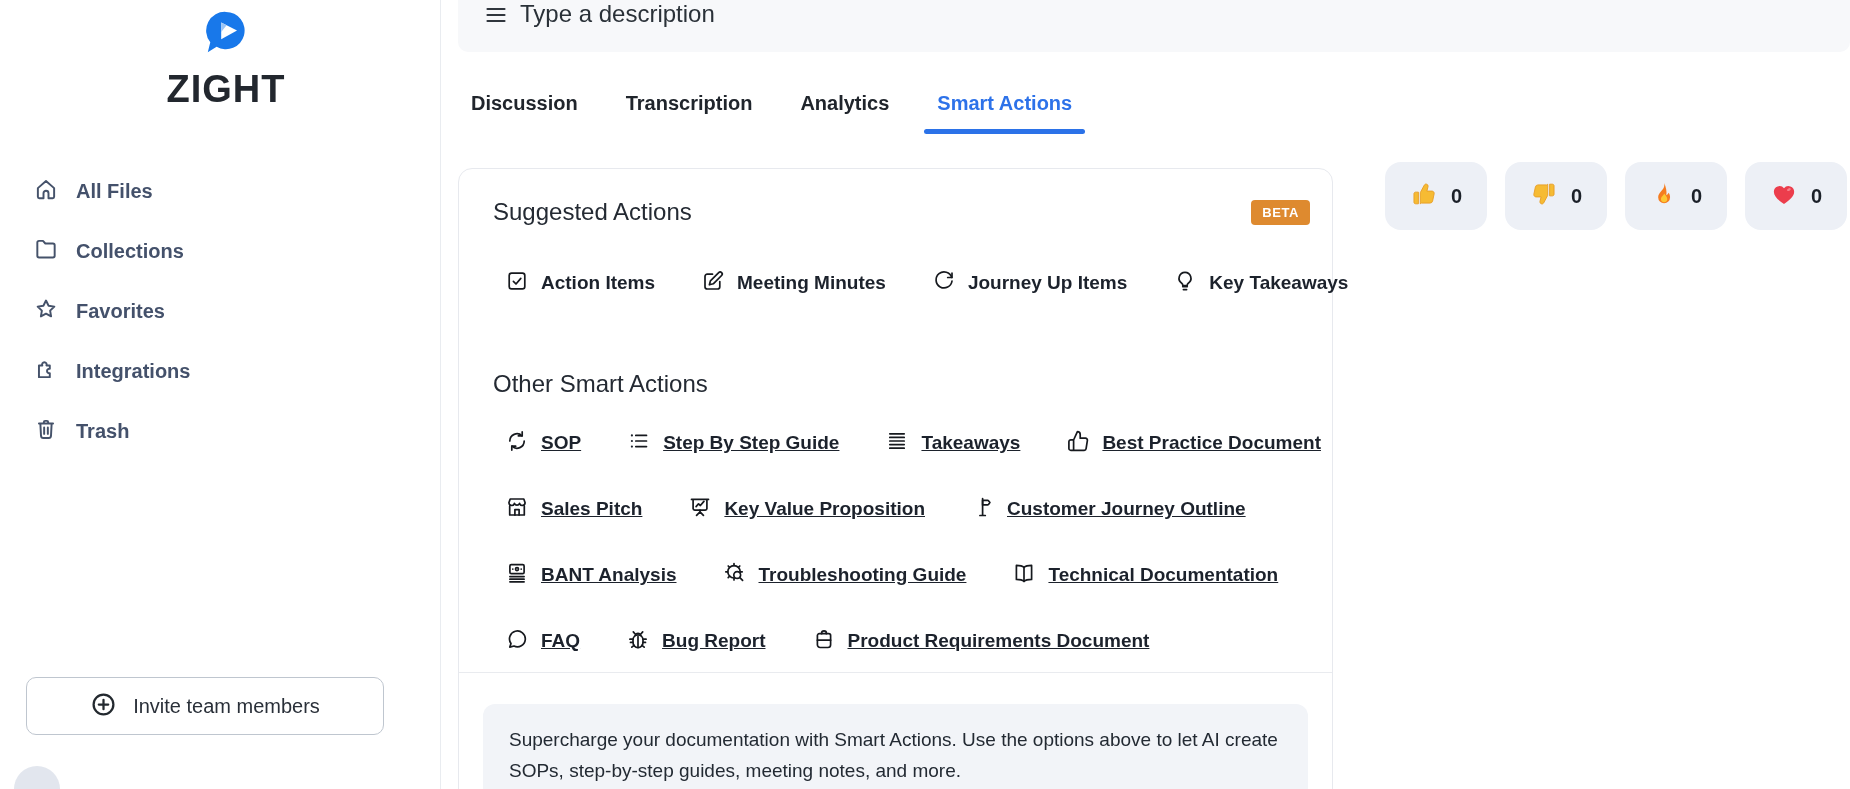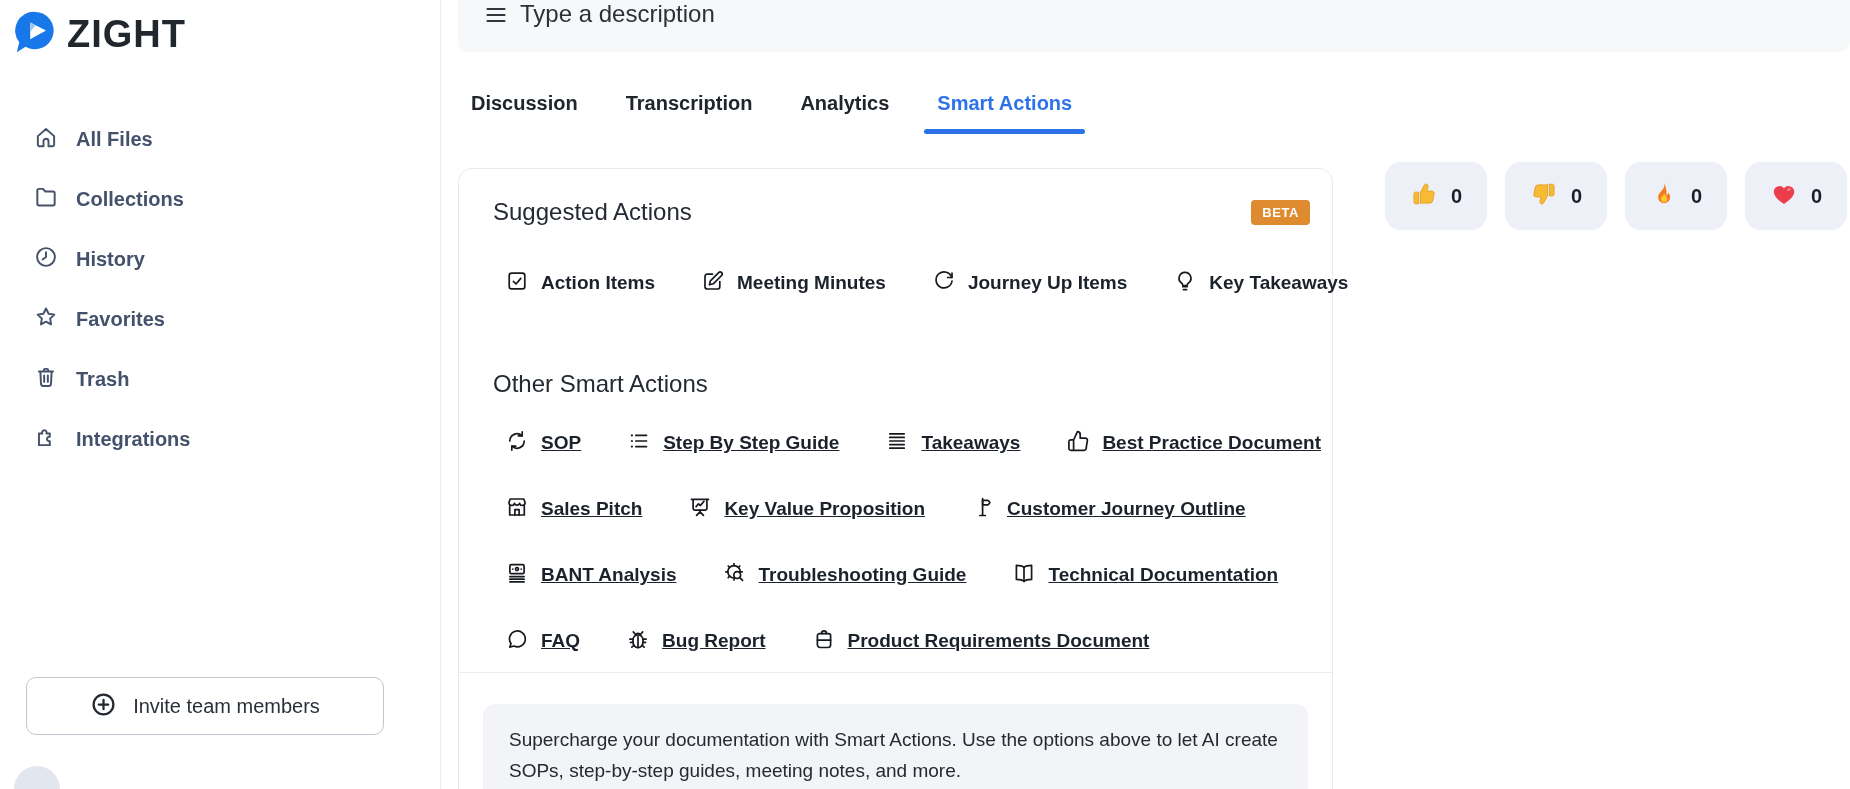--- a/index.html
+++ b/index.html
@@ -2,21 +2,21 @@
 <html><head>
 <meta charset="utf-8">
 <style>
   * { box-sizing: border-box; margin: 0; padding: 0; }
   html,body { width:1850px; height:789px; overflow:hidden; background:#fff;
     font-family:"Liberation Sans", sans-serif; color:#1c222c; }
   .app { display:flex; width:1850px; height:789px; }
 
   
   .sidebar { position:relative; width:441px; flex:0 0 441px; border-right:1px solid #e9ecf0; background:#fff; }
-  .logo { display:flex; align-items:center; gap:9px; margin:9px 0 0 12px; cursor:pointer; }
+  .logo { display:flex; align-items:center; gap:9px; margin:9px 0 0 12px; cursor:pointer;flex-direction:column; }
   .logo-text { font-size:38px; font-weight:800; letter-spacing:1px; color:#22272e; }
   .nav { margin-top:50px; }
   .nav-item { display:flex; align-items:center; gap:17px; height:60px; padding-left:33px; cursor:pointer; }
   .nav-item svg { width:26px; height:26px; stroke:#45526a; fill:none; stroke-width:1.8; stroke-linecap:round; stroke-linejoin:round; }
   .nav-label { font-size:20px; font-weight:700; color:#44516b; }
   .invite-btn { position:absolute; left:26px; top:677px; width:358px; height:58px; background:#fff;
     border:1.5px solid #bfc6cf; border-radius:10px; display:flex; align-items:center; justify-content:center;
     gap:16px; cursor:pointer; }
   .invite-btn svg { width:27px; height:27px; stroke:#23292f; fill:none; stroke-width:2; stroke-linecap:round; }
   .invite-label { font-size:20px; color:#2a3039; }
@@ -90,49 +90,40 @@
         <span>
           <svg viewBox="0 0 24 24">
               <path d="M4 18.3V6.1c0-.9.7-1.6 1.6-1.6h3.6l2.2 2.4h7c.9 0 1.6.7 1.6 1.6v9.8c0 .9-.7 1.6-1.6 1.6H5.6c-.9 0-1.6-.7-1.6-1.6z"></path>
             </svg>
         </span>
         <span class="nav-label">Collections</span>
       </div>
       <div class="nav-item">
         <span>
           <svg viewBox="0 0 24 24">
-              <circle cx="12" cy="12" r="8.2"></circle>
-              <path d="M12 7.6V12l-3.1 2.3"></path>
-            </svg>
-        </span>
-        <span class="nav-label">History</span>
-      </div>
-      <div class="nav-item">
-        <span>
-          <svg viewBox="0 0 24 24">
               <path d="m12 4.2 2.4 4.8 5.3.8-3.9 3.7.9 5.3L12 16.3l-4.7 2.5.9-5.3-3.9-3.7 5.3-.8z"></path>
             </svg>
         </span>
         <span class="nav-label">Favorites</span>
       </div>
       <div class="nav-item">
         <span>
           <svg viewBox="0 0 24 24">
+              <path d="M12.5 19.5H5.5V8.7h3.1a2.1 2.1 0 1 1 3.8 0h3.1v3.1a2.1 2.1 0 1 0 0 4.1v3.6z"></path>
+            </svg>
+        </span>
+        <span class="nav-label">Integrations</span>
+      </div>
+      <div class="nav-item">
+        <span>
+          <svg viewBox="0 0 24 24">
               <path d="M5.5 7h13M10 7V5.7c0-.7.5-1.2 1.2-1.2h1.6c.7 0 1.2.5 1.2 1.2V7M6.8 7l.6 11.4c.1 1 1 1.9 2 1.9h5.2c1 0 1.9-.8 2-1.9L17.2 7M10.3 10.7v5.8M13.7 10.7v5.8"></path>
             </svg>
         </span>
         <span class="nav-label">Trash</span>
-      </div>
-      <div class="nav-item">
-        <span>
-          <svg viewBox="0 0 24 24">
-              <path d="M12.5 19.5H5.5V8.7h3.1a2.1 2.1 0 1 1 3.8 0h3.1v3.1a2.1 2.1 0 1 0 0 4.1v3.6z"></path>
-            </svg>
-        </span>
-        <span class="nav-label">Integrations</span>
       </div>
     </nav>
 
     <button class="invite-btn">
       <span>
         <svg viewBox="0 0 24 24">
             <circle cx="12" cy="12" r="8.8" fill="none"></circle>
             <path d="M12 7.8v8.4M7.8 12h8.4"></path>
           </svg>
       </span>

